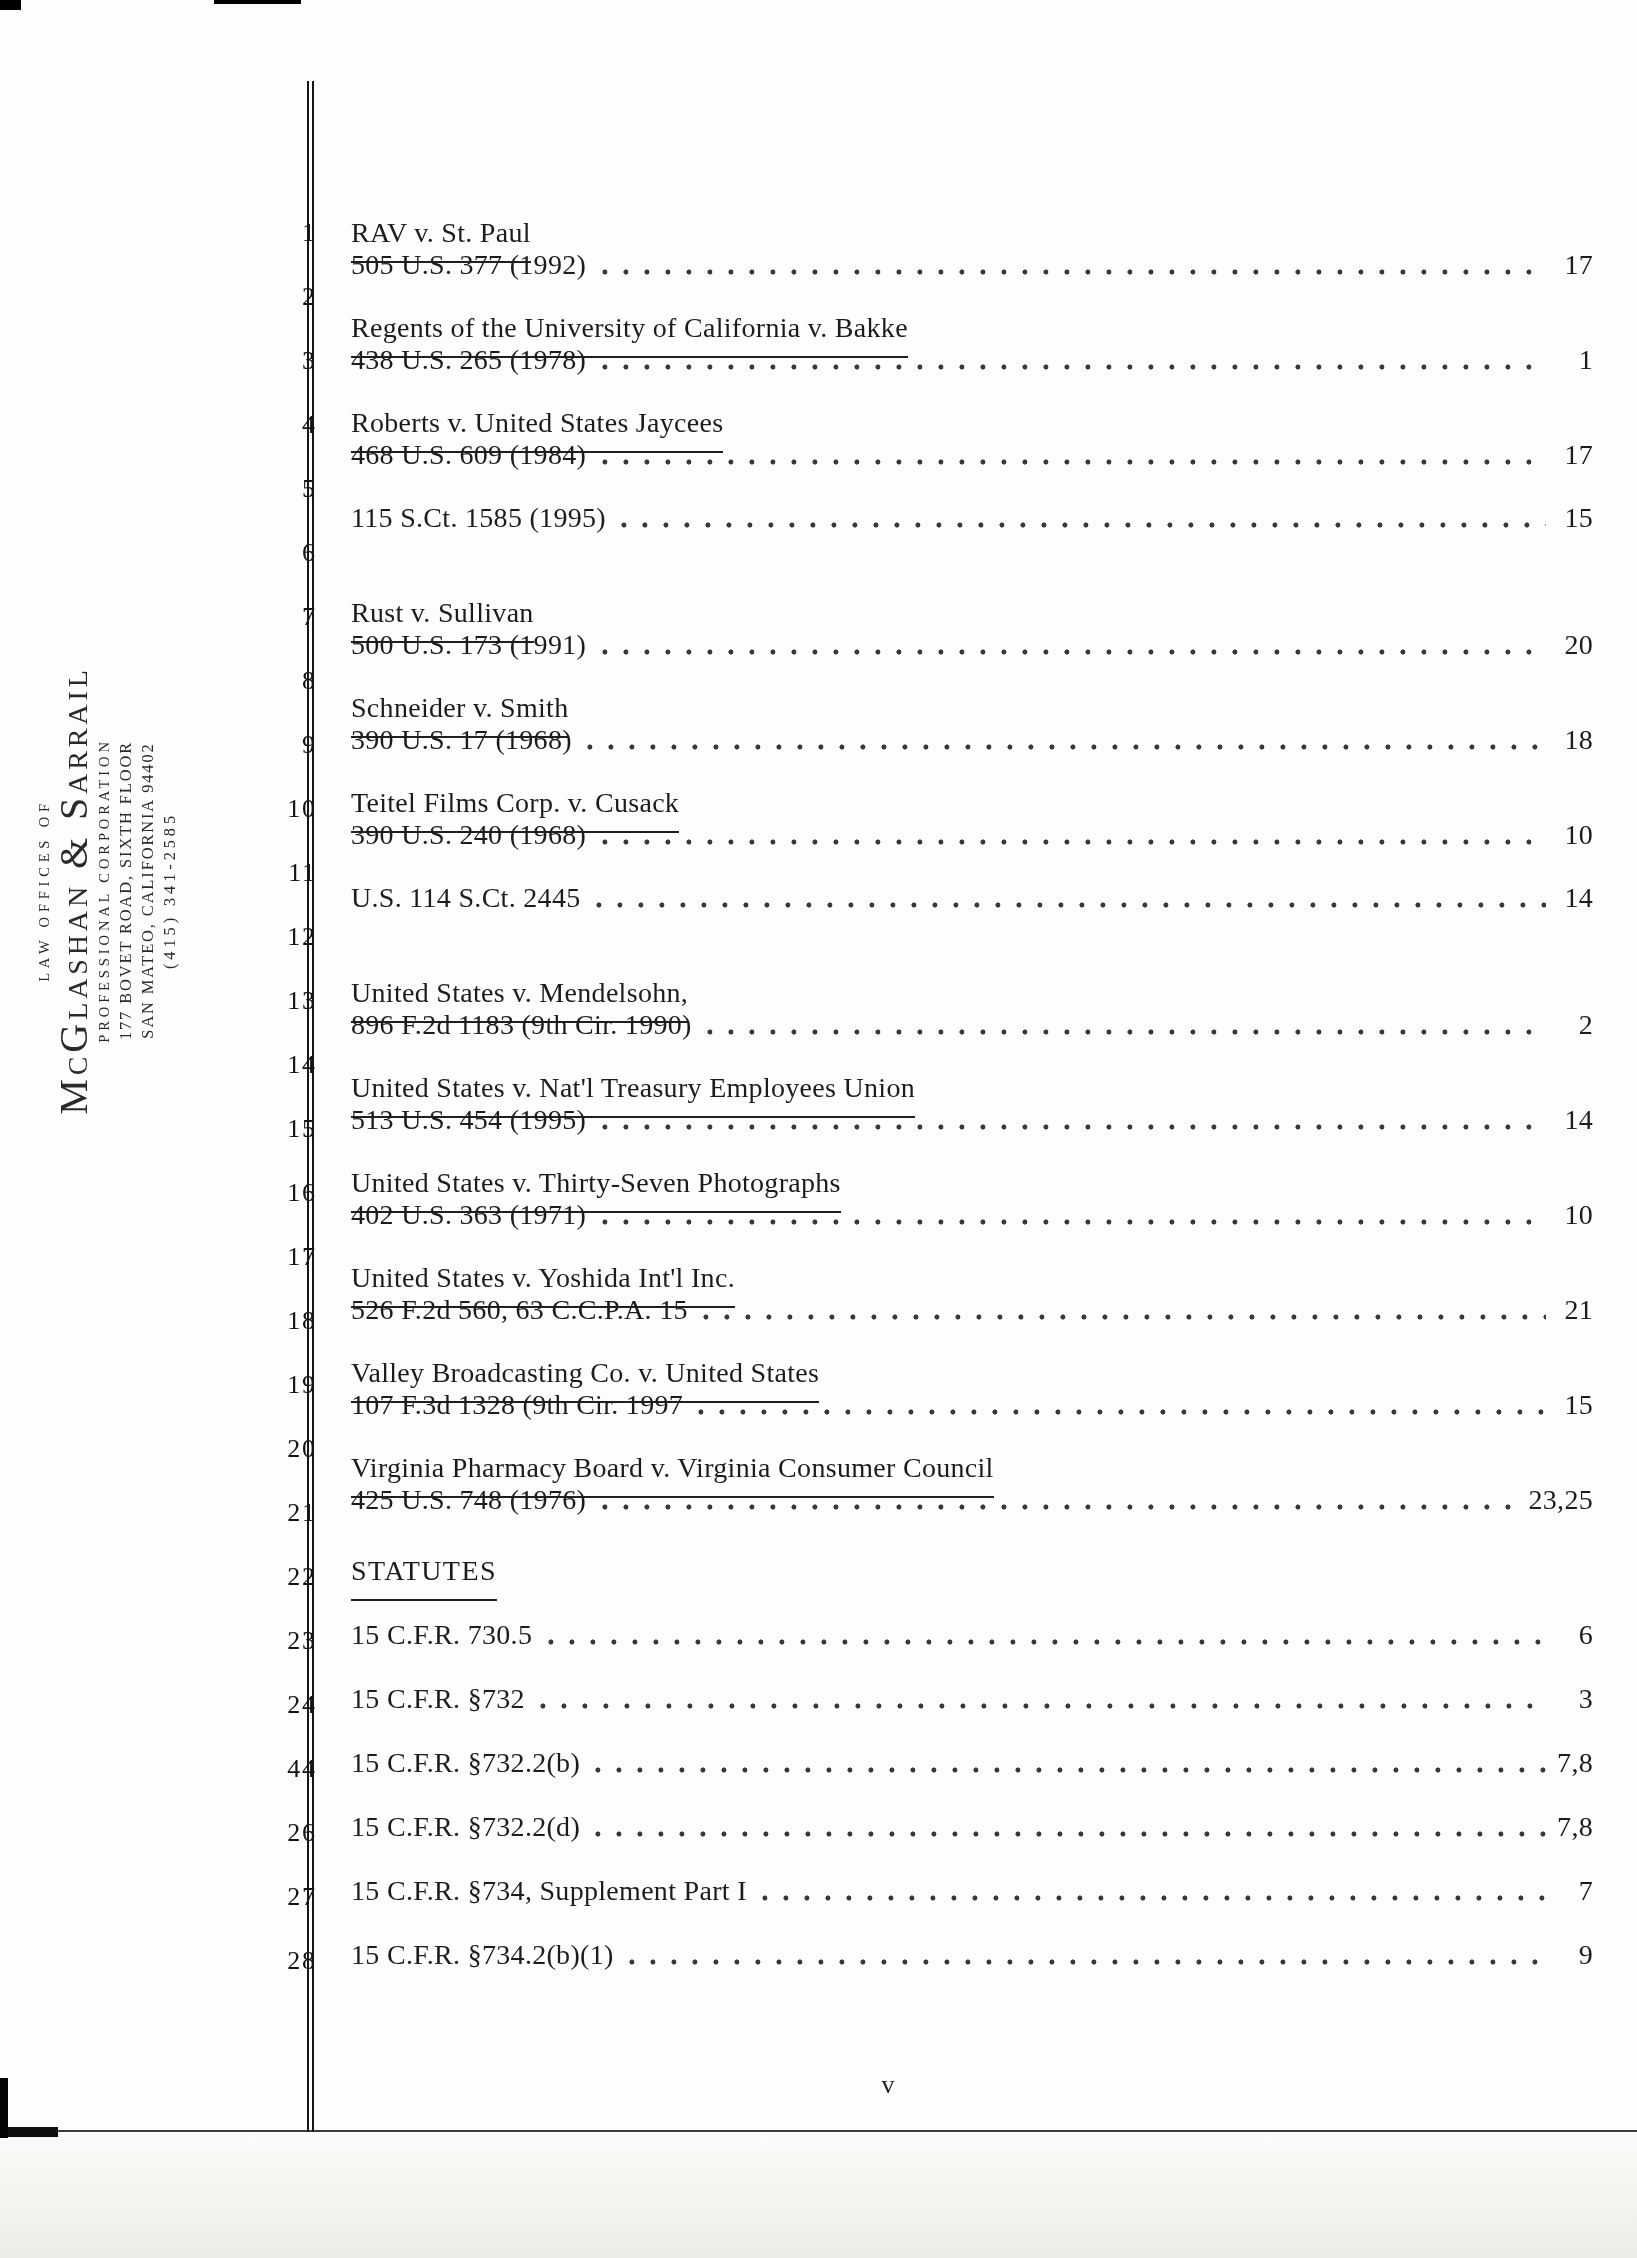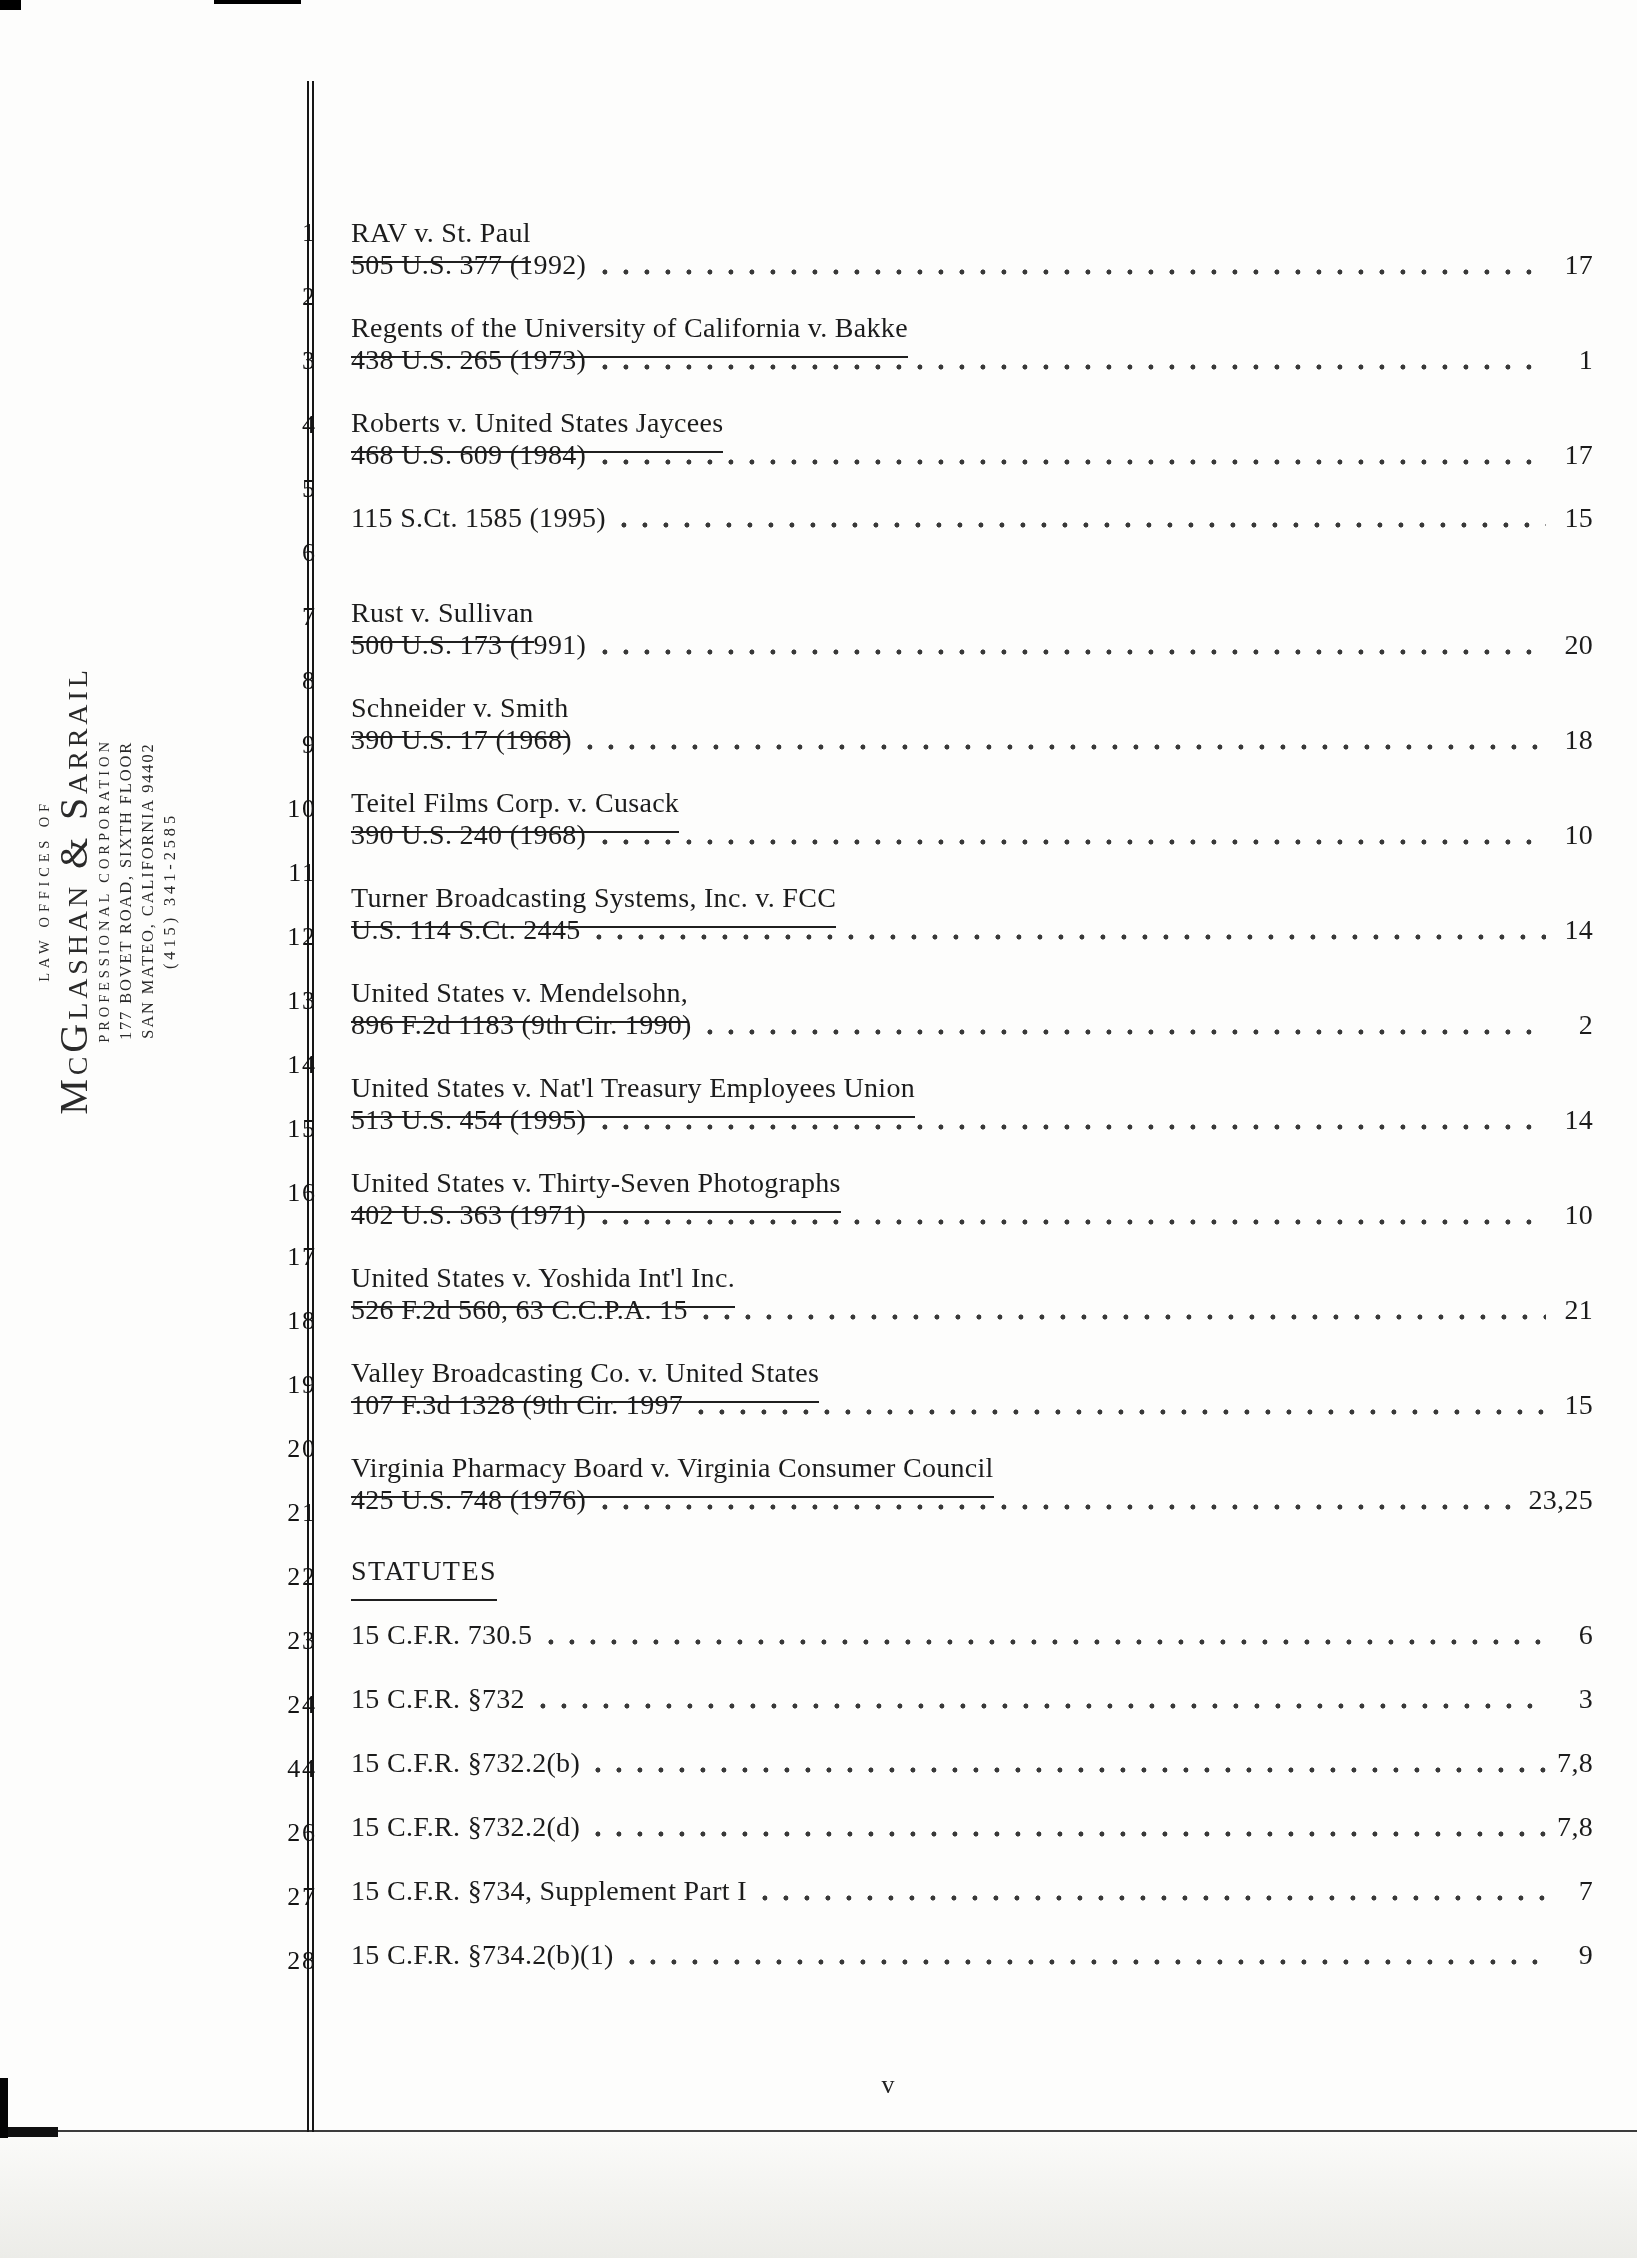--- a/index.html
+++ b/index.html
@@ -161,21 +161,21 @@
           <span class="leader"></span>
           <span class="pg">17</span>
         </div>
       </div>
 
       <div class="case-entry" style="--i: 1;">
         <div class="case-title">
           <span class="u">Regents of the University of California v. Bakke</span>
         </div>
         <div class="dot-row">
-          <span class="cite">438 U.S. 265 (1973)</span>
+          <span class="cite">438 U.S. 265 (1978)</span>
           <span class="leader"></span>
           <span class="pg">1</span>
         </div>
       </div>
 
       <div class="case-entry" style="--i: 2;">
         <div class="case-title">
           <span class="u">Roberts v. United States Jaycees</span>
         </div>
         <div class="dot-row">
@@ -220,23 +220,20 @@
           <span class="u">Teitel Films Corp. v. Cusack</span>
         </div>
         <div class="dot-row">
           <span class="cite">390 U.S. 240 (1968)</span>
           <span class="leader"></span>
           <span class="pg">10</span>
         </div>
       </div>
 
       <div class="case-entry" style="--i: 7;">
-        <div class="case-title">
-          <span class="u">Turner Broadcasting Systems, Inc. v. FCC</span>
-        </div>
         <div class="dot-row">
           <span class="cite">U.S. 114 S.Ct. 2445</span>
           <span class="leader"></span>
           <span class="pg">14</span>
         </div>
       </div>
 
       <div class="case-entry" style="--i: 8;">
         <div class="case-title">
           <span class="u">United States v. Mendelsohn,</span>

